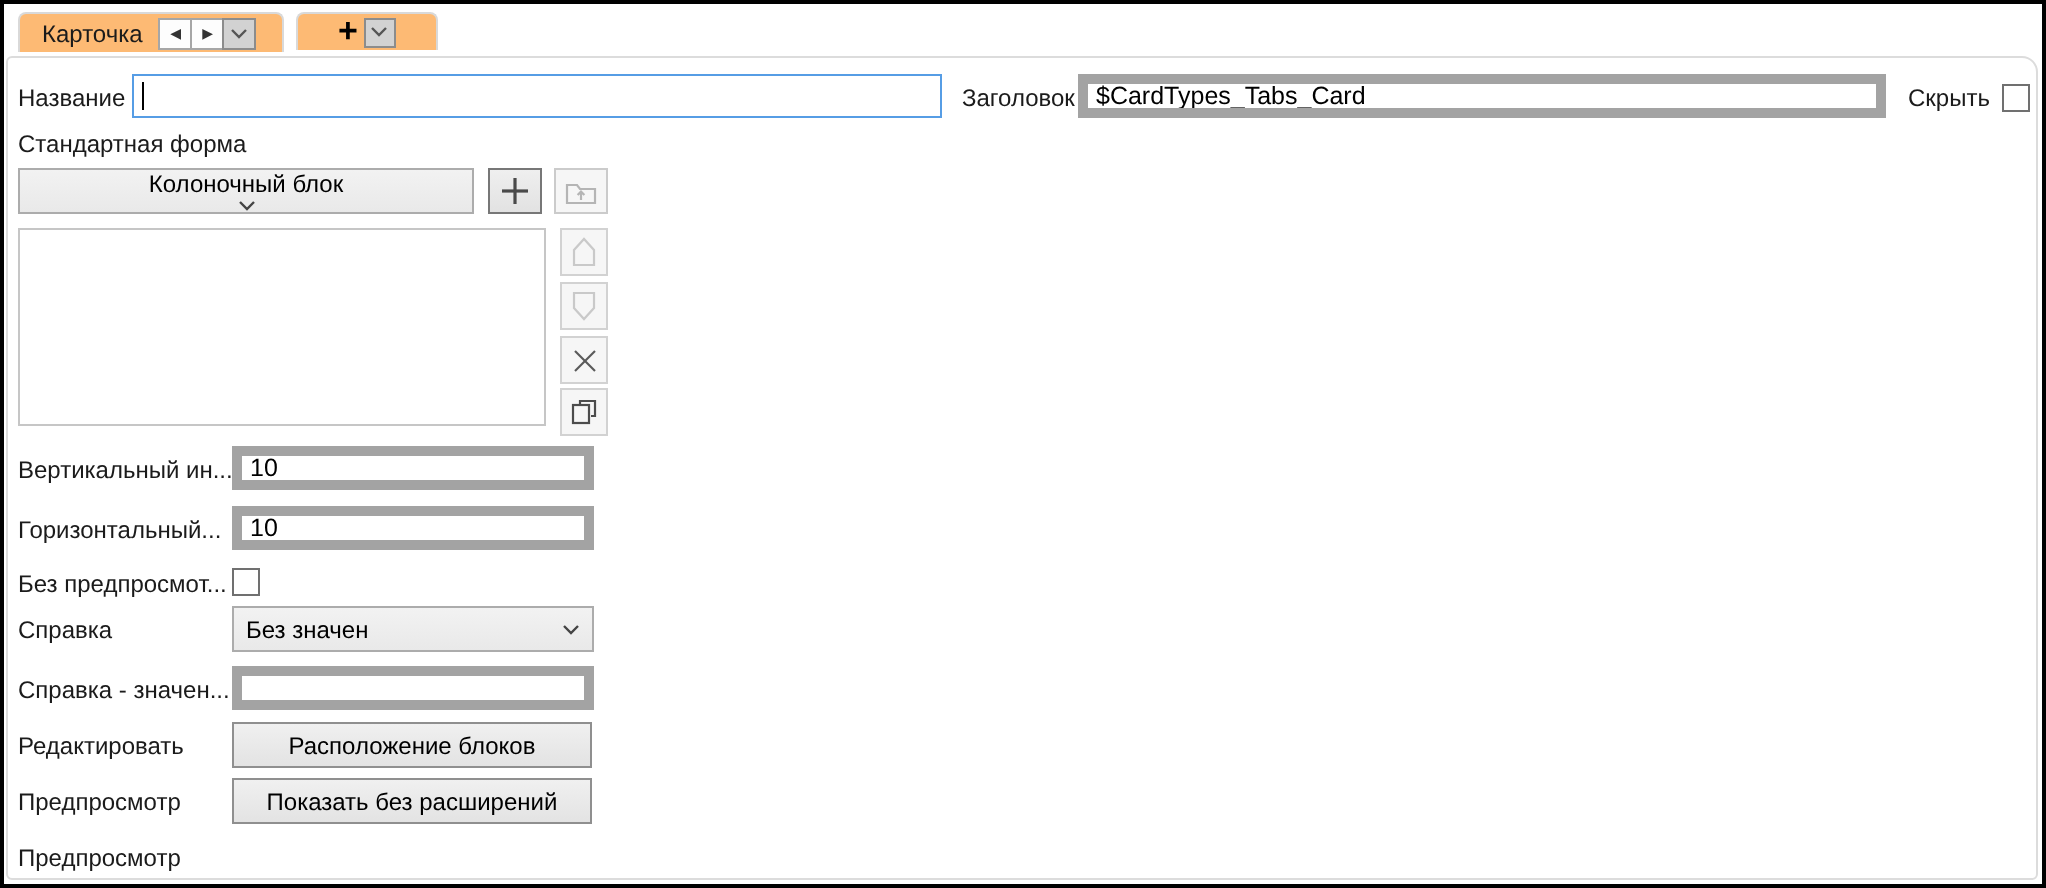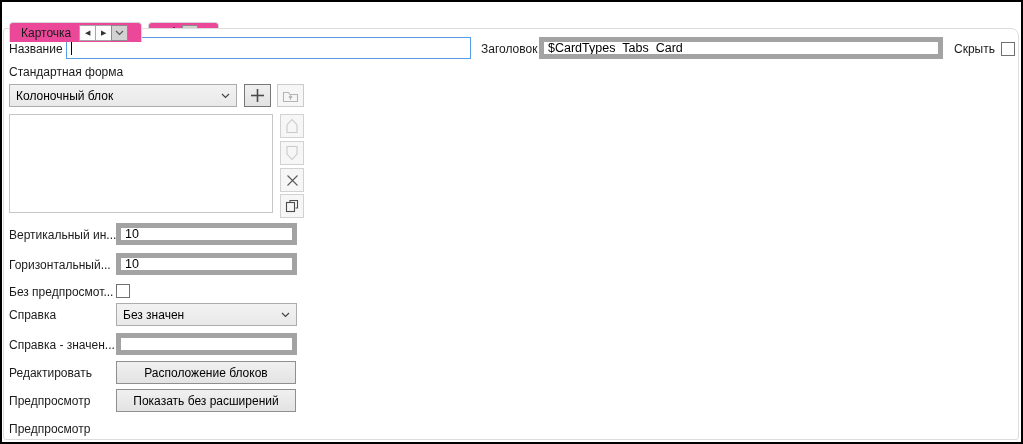--- a/index.html
+++ b/index.html
@@ -12,23 +12,23 @@
   .frame {
     position: relative;
     width: 1023px; height: 444px;
     border: 2px solid #000;
     background: #fff;
     overflow: hidden;
   }
   
   .tab {
     position: absolute;
-    top: 20px; height: 19px;
+    top: 4px; height: 19px;
     display: flex; align-items: center;
-    background: #ec4899;
+    background: #fdba74;
     border: 1px solid #d9d9d9;
     border-bottom: none;
     border-radius: 4px 4px 0 0;
   }
   .tab.active { z-index: 3; height: 20px; }
   .tab-label { white-space: nowrap; }
   .tbtn {
     width: 17px; height: 16px;
     display: inline-flex; align-items: center; justify-content: center;
     background: #fdfdfd;
@@ -149,21 +149,21 @@
     <span class="caret" style="left:67px; top:12px;"></span>
 
     <span class="lbl" style="left:477px; top:13px;">Заголовок</span>
     <input class="inp" style="left: 535px; top: 8px; width: 404px; height: 22px;" value="$CardTypes_Tabs_Card">
 
     <span class="lbl" style="left:950px; top:13px;">Скрыть</span>
     <span class="chk" style="left:997px; top:13px;"></span>
 
     <span class="lbl" style="left:5px; top:36px;">Стандартная форма</span>
 
-    <div class="combo" style="left:5px; top:55px; width:228px;">
+    <div class="combo" style="left:5px; top:55px; width:228px;flex-direction:column;">
       <span class="combo-text">Колоночный блок</span>
       <svg width="9" height="6" viewBox="0 0 9 6">
         <polyline points="1,1 4.5,4.5 8,1" fill="none" stroke="#444" stroke-width="1.2"></polyline>
       </svg>
     </div>
 
     <div class="sqbtn" style="left:240px; top:55px;">
       <svg width="15" height="15" viewBox="0 0 15 15">
         <line x1="7.5" y1="1" x2="7.5" y2="14" stroke="#4a4a4a" stroke-width="1.6"></line>
         <line x1="1" y1="7.5" x2="14" y2="7.5" stroke="#4a4a4a" stroke-width="1.6"></line>

